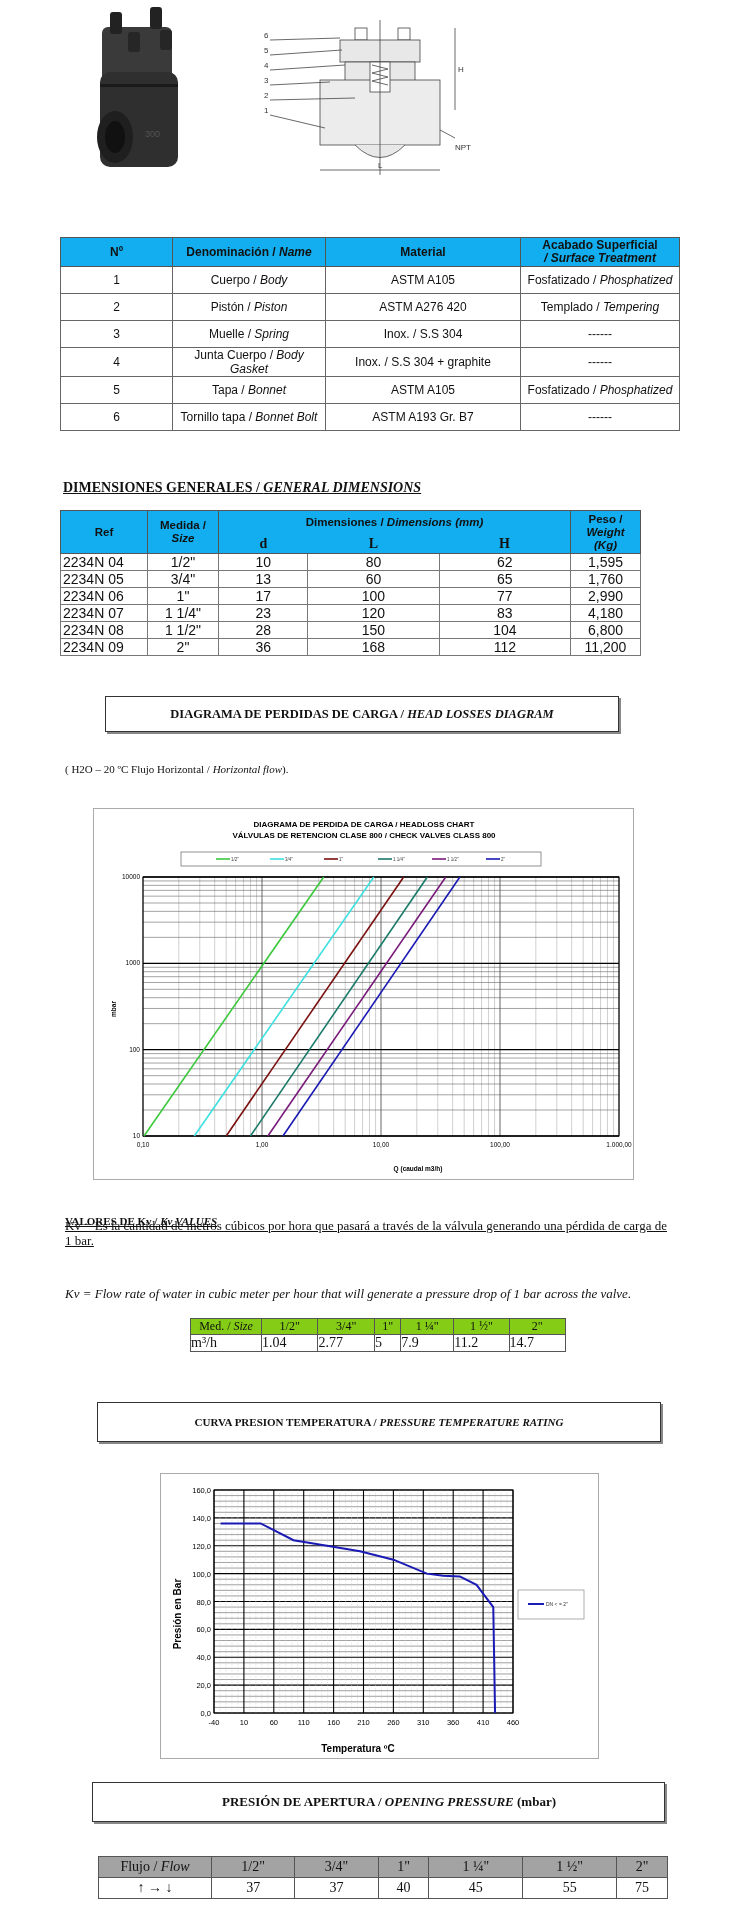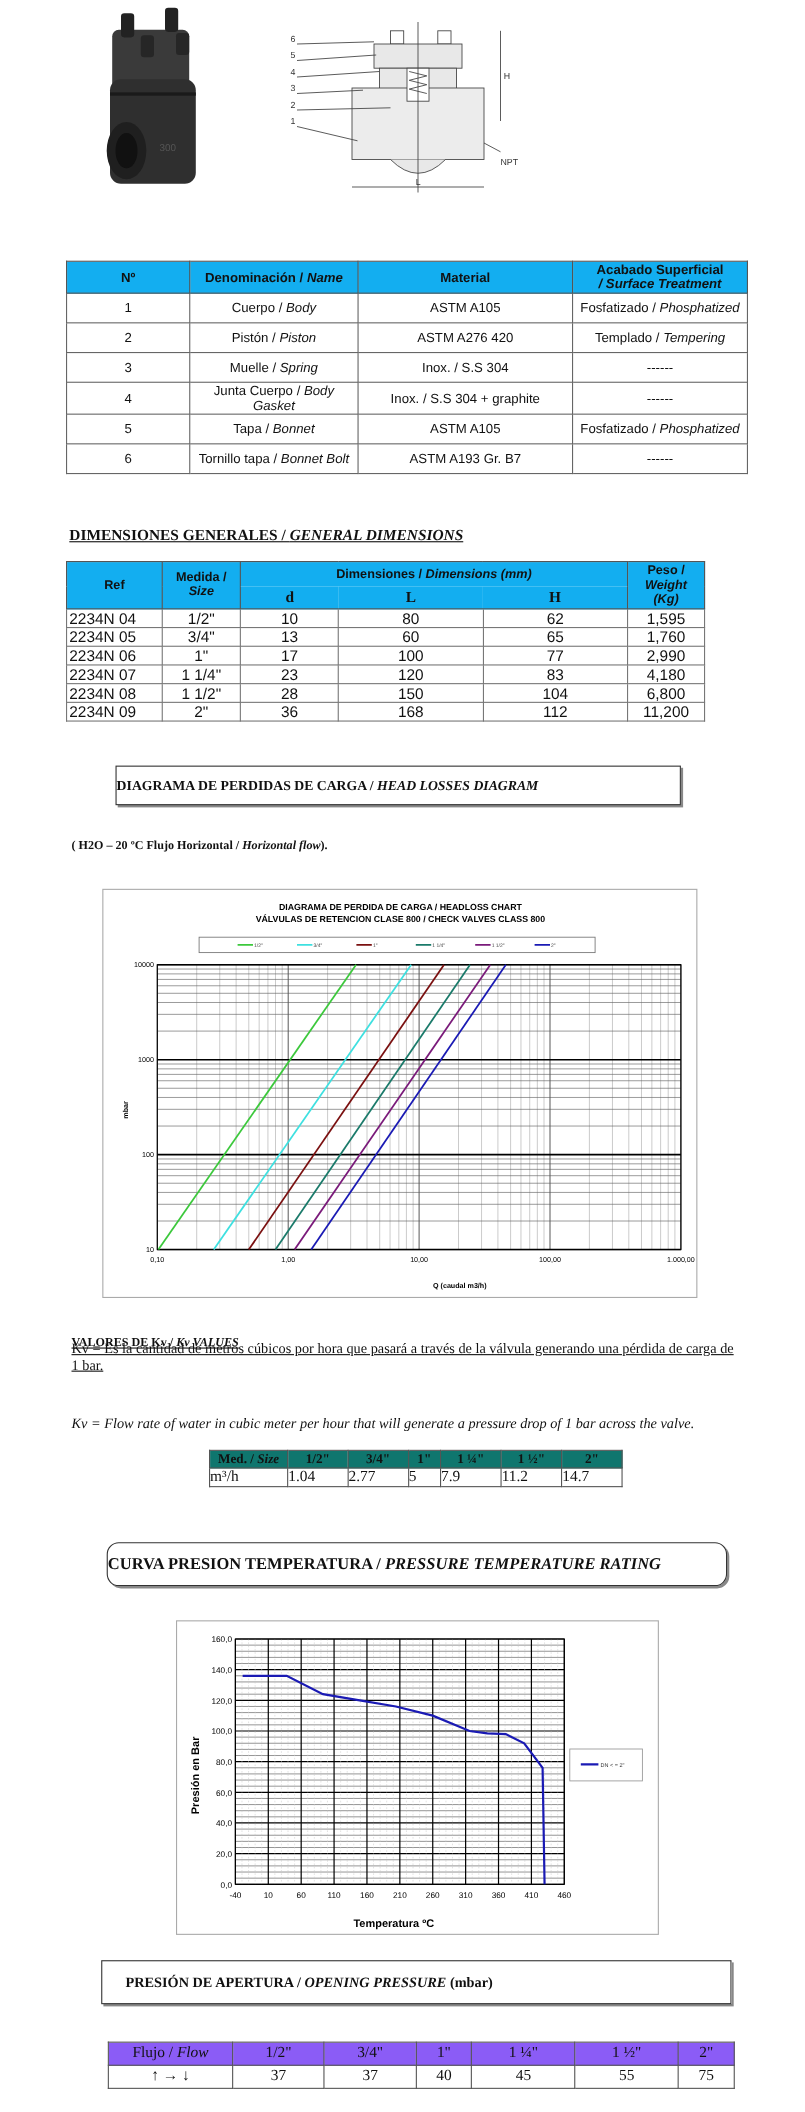--- a/index.html
+++ b/index.html
@@ -8,27 +8,27 @@
   table { border-collapse:collapse; }
   .parts { left:60px; top:237px; width:620px; font-size:12px; }
   .parts th { background:#13aef0; font-weight:bold; height:28px; border:1px solid #555; padding:0 2px; line-height:13px; }
   .parts td { height:26px; border:1px solid #666; text-align:center; padding:0 2px; }
   .serif { font-family:"Liberation Serif", serif; }
   .h-under { font-weight:bold; text-decoration:underline; font-size:14px; }
   .dims { left:60px; top:510px; width:581px; font-size:13px; }
   .dims th { background:#13aef0; border:1px solid #555; font-size:11.5px; line-height:13px; }
   .dims td { border:1px solid #777; text-align:center; height:16px; line-height:15px; padding:0; font-size:14px; }
   .dims td.ref { text-align:left; padding-left:2px; }
-  .boxtitle { border:1.5px solid #333; box-shadow:2px 2px 0 #888; font-family:"Liberation Serif", serif; font-weight:bold; }
+  .boxtitle { border:1.5px solid #333; box-shadow:2px 2px 0 #888; text-align:center; font-family:"Liberation Serif", serif; font-weight:bold; }
   .chartframe { border:1px solid #aaa; background:#fff; }
   .kv { left:190px; top:1318px; width:376px; font-family:"Liberation Serif", serif; font-size:12px; }
-  .kv th { background:#0f766e; border:1px solid #555; font-weight:bold; height:14px; padding:0; }
+  .kv th { background:#84cc16; border:1px solid #555; font-weight:normal; height:14px; padding:0; }
   .kv td { border:1px solid #555; font-size:14px; height:16px; padding:0; }
   .op { left:98px; top:1856px; width:570px; font-family:"Liberation Serif", serif; }
-  .op th { background:#8b5cf6; border:1px solid #555; font-weight:normal; font-size:14px; height:20px; padding:0; }
+  .op th { background:#a3a3a3; border:1px solid #555; font-weight:normal; font-size:14px; height:20px; padding:0; }
   .op td { border:1px solid #555; text-align:center; font-size:14px; height:20px; padding:0; }
   svg text { font-family:"Liberation Sans", sans-serif; }
 </style>
 </head>
 <body>
 
 <div class="abs" style="left:90px;top:2px;width:100px;height:190px;">
   <svg width="100" height="190" viewBox="0 0 100 190">
     <rect x="12" y="25" width="70" height="55" rx="6" fill="#3a3a3a"></rect>
     <rect x="10" y="70" width="78" height="95" rx="10" fill="#2f2f2f"></rect>
@@ -192,21 +192,21 @@
         <td>168</td>
         <td>112</td>
         <td>11,200</td>
       </tr>
     </tbody>
 </table>
 
 <div class="abs boxtitle" style="left:105px;top:696px;width:512px;height:34px;line-height:34px;font-size:12.5px;">
   <span>DIAGRAMA DE PERDIDAS DE CARGA / </span><i>HEAD LOSSES DIAGRAM</i>
 </div>
-<div class="abs serif" style="left:65px;top:763px;font-size:11px;font-weight:bold;">
+<div class="abs serif" style="left:65px;top:763px;font-size:11px;font-weight:normal;">
   <span>( H2O – 20 ºC  Flujo Horizontal / </span><i>Horizontal flow</i><span>).</span>
 </div>
 
 <div class="abs chartframe" style="left:93px;top:808px;width:539px;height:370px;">
   <svg id="hl-svg" width="539" height="370">
     <text x="270" y="18" text-anchor="middle" font-size="8" font-weight="bold">DIAGRAMA DE PERDIDA DE CARGA / HEADLOSS CHART</text>
     <text x="270" y="29" text-anchor="middle" font-size="8" font-weight="bold">VÁLVULAS  DE  RETENCION CLASE 800 / CHECK  VALVES CLASS 800</text>
     <rect x="87" y="43" width="360" height="14" fill="#fff" stroke="#777" stroke-width="0.8"></rect>
     <g id="hl-legend">
         <line x1="122" x2="136" y1="50" y2="50" stroke="#3cc83c" stroke-width="1.6"></line>
@@ -338,21 +338,21 @@
     <td>1.04</td>
         <td>2.77</td>
         <td>5</td>
         <td>7.9</td>
         <td>11.2</td>
         <td>14.7</td>
       </tr>
   </tbody>
 </table>
 
-<div class="abs boxtitle" style="left:97px;top:1402px;width:562px;height:38px;line-height:38px;font-size:15px;border-radius:11px;">
+<div class="abs boxtitle" style="left:97px;top:1402px;width:562px;height:38px;line-height:38px;font-size:11px;">
   <span>CURVA PRESION TEMPERATURA / </span><i>PRESSURE TEMPERATURE RATING</i>
 </div>
 
 <div class="abs chartframe" style="left:160px;top:1473px;width:437px;height:284px;">
   <svg id="pt-svg" width="437" height="284">
     <g id="pt-grid">
         <line x1="53" x2="352" y1="239" y2="239" stroke="#000" stroke-width="1.1"></line>
         <line x1="53" x2="352" y1="233.425" y2="233.425" stroke="#888" stroke-width="0.8"></line>
         <line x1="53" x2="352" y1="227.85" y2="227.85" stroke="#888" stroke-width="0.8"></line>
         <line x1="53" x2="352" y1="222.275" y2="222.275" stroke="#888" stroke-width="0.8"></line>

